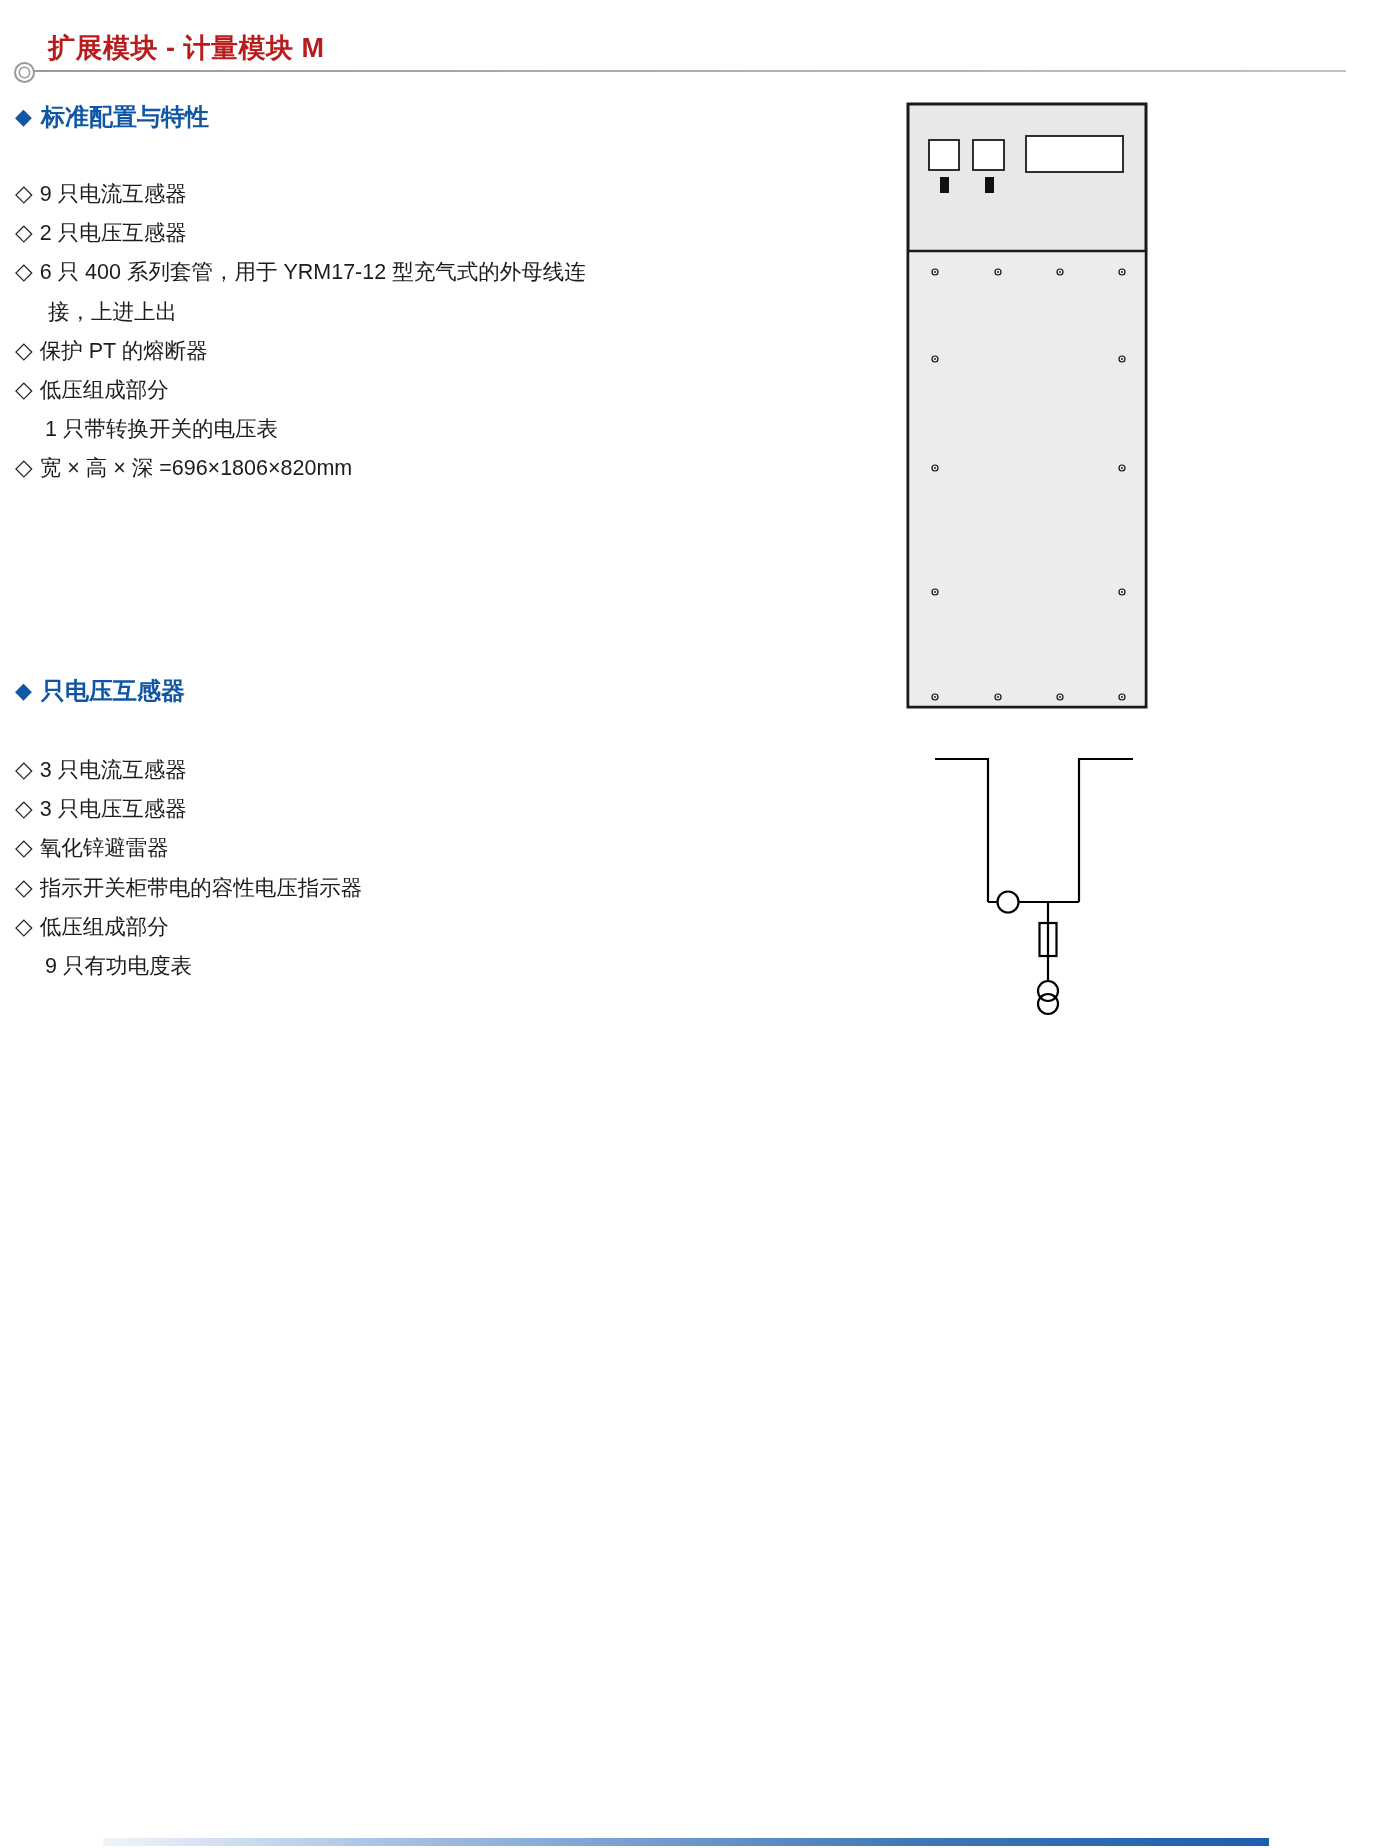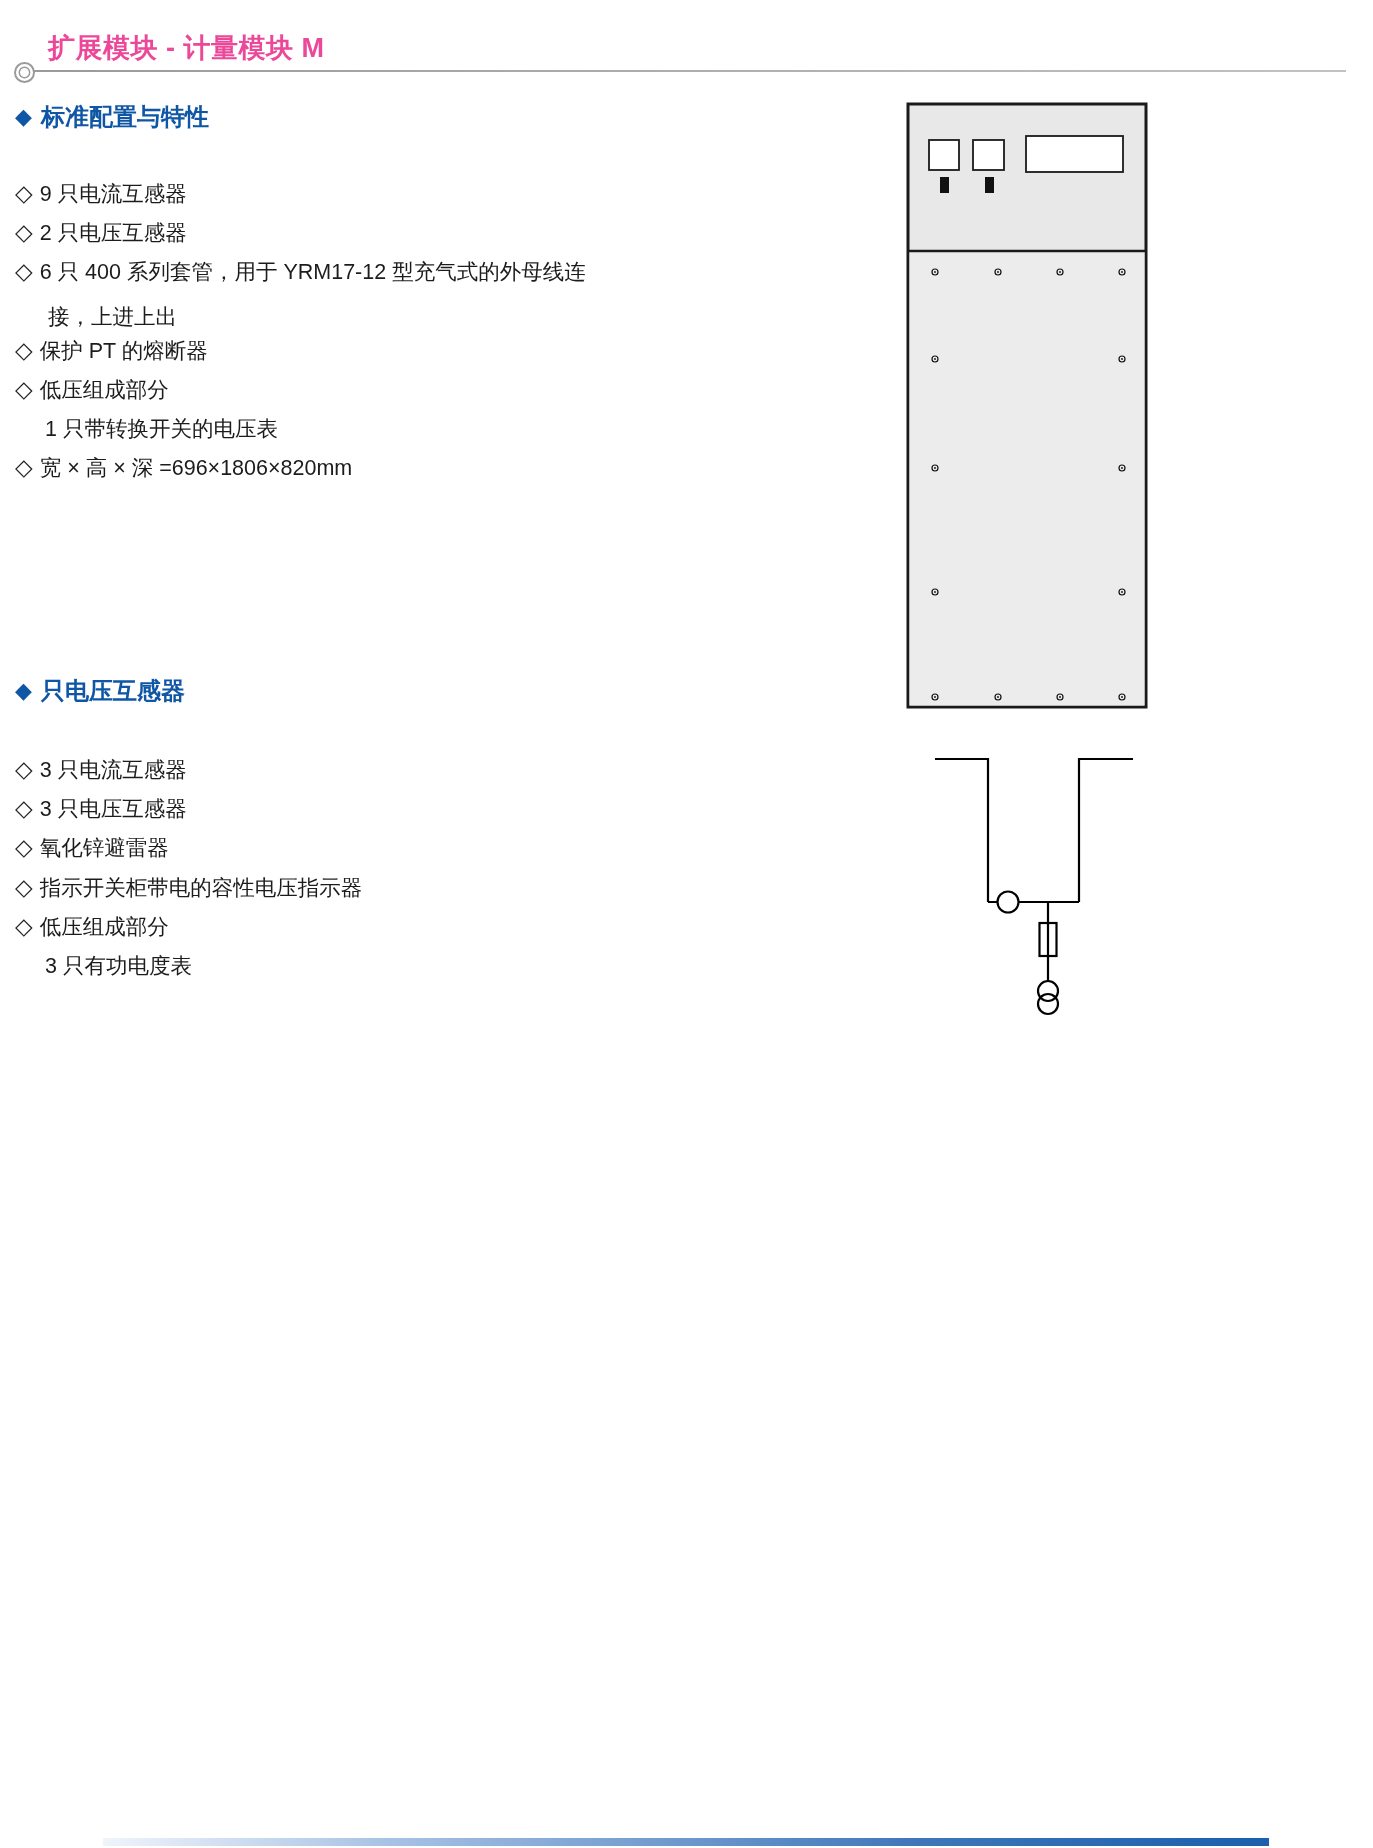--- a/index.html
+++ b/index.html
@@ -7,21 +7,21 @@
     position:relative;
     width:1373px;height:1848px;
     background:#ffffff;
     font-family:"Liberation Sans","DejaVu Sans",sans-serif;
     color:#1c1c1c;
     overflow:hidden;
   }
   
   .page-title{
     position:absolute;left:48px;top:30px;
-    font-size:27px;font-weight:bold;color:#ec4899;
+    font-size:27px;font-weight:bold;color:#b91c1c;
     letter-spacing:0.5px;white-space:nowrap;
   }
   .header-ring{position:absolute;left:12px;top:60px;width:25px;height:25px;}
   .header-rule{
     position:absolute;left:34px;top:70px;width:1312px;height:2px;
     background:linear-gradient(90deg,#9a9a9a,#c2c2c2);
   }
   
   .section-heading{
     position:absolute;left:15px;
@@ -41,21 +41,21 @@
   #list1{top:174px;}
   #list2{top:750px;}
   .feature-list li{
     height:39.2px;display:flex;align-items:center;white-space:nowrap;
   }
   .feature-list .dmd-open{
     font-size:23px;color:#222;margin-right:7px;line-height:1;
     font-family:"DejaVu Sans",sans-serif;
   }
   .feature-list li.sub{padding-left:30px;text-align:right;}
-  .feature-list li.cont{padding-left:33px;align-items:flex-end;}
+  .feature-list li.cont{padding-left:33px;}
   
   .figure-svg{position:absolute;left:900px;top:95px;}
   
   .footer-bar{
     position:absolute;left:103px;top:1838px;width:1166px;height:8px;
     background:linear-gradient(90deg,#f0f4fb 0%,#a6c1e4 25%,#3f76b9 70%,#1b5fae 100%);
   }
 </style>
 </head>
 <body>
@@ -127,21 +127,21 @@
     </li>
     <li>
       <span class="dmd-open">◇</span>
       <span>指示开关柜带电的容性电压指示器</span>
     </li>
     <li>
       <span class="dmd-open">◇</span>
       <span>低压组成部分</span>
     </li>
     <li class="sub">
-      <span>3 只有功电度表</span>
+      <span>9 只有功电度表</span>
     </li>
   </ul>
 
   <svg class="figure-svg" width="262" height="930" viewBox="900 95 262 930">
 
     <g>
       <rect x="908" y="104" width="238" height="603" fill="#e8e8e8" stroke="#1a1a1a" stroke-width="3"></rect>
       <rect x="909.5" y="251" width="235" height="454.5" fill="#ececec" stroke="none"></rect>
       <line x1="908" y1="251" x2="1146" y2="251" stroke="#1a1a1a" stroke-width="2.5"></line>
 

